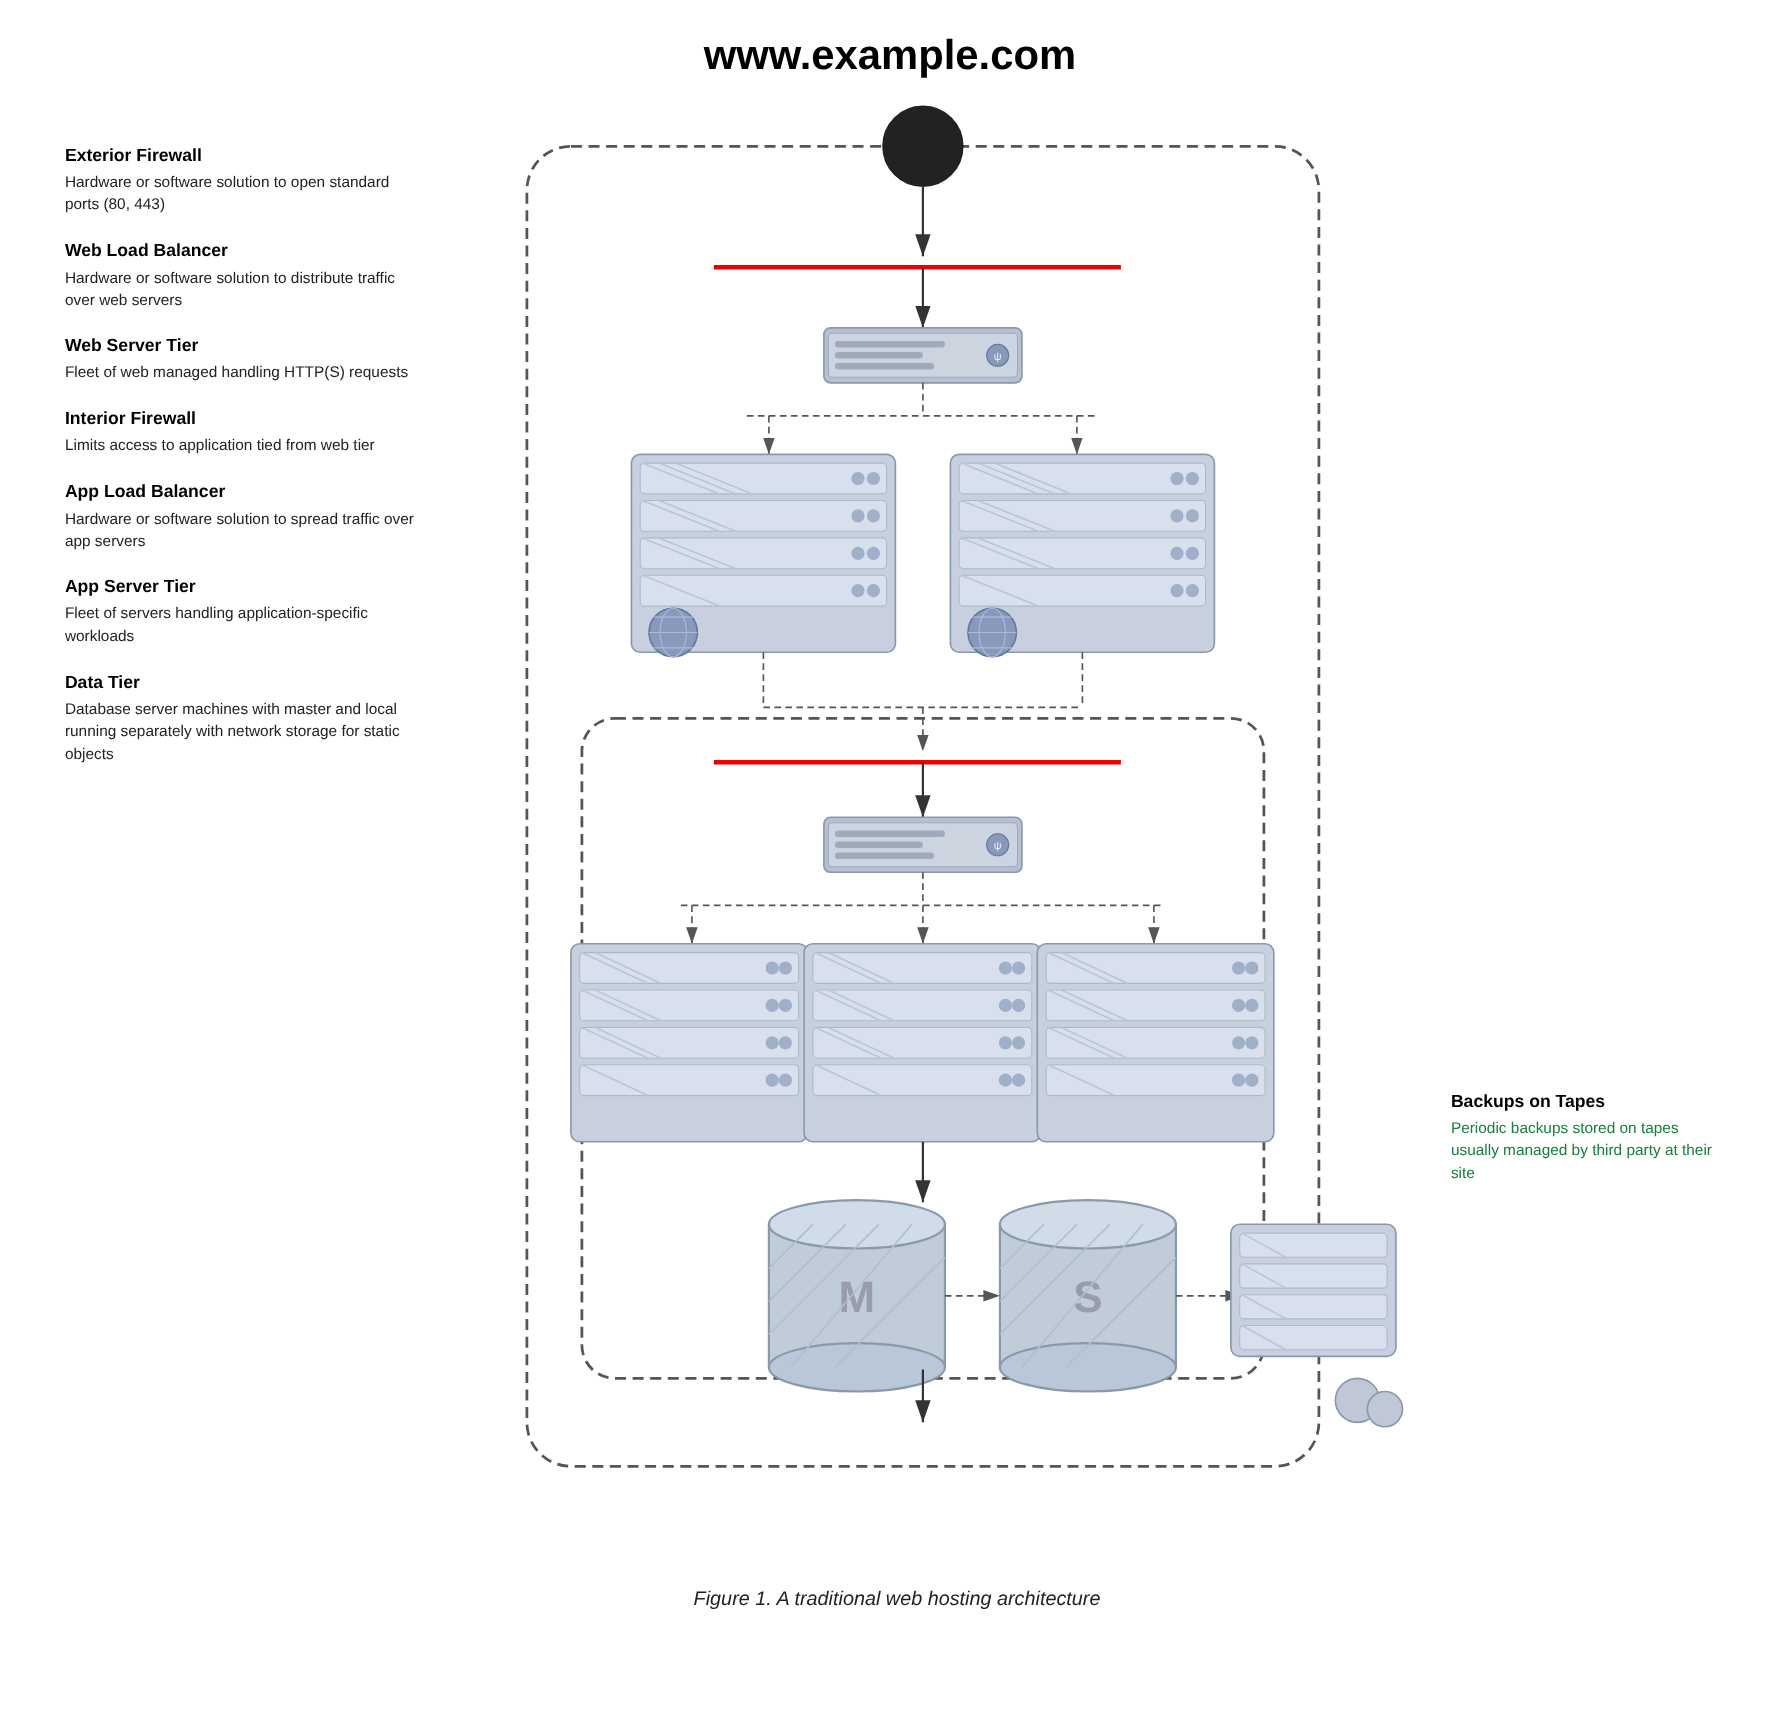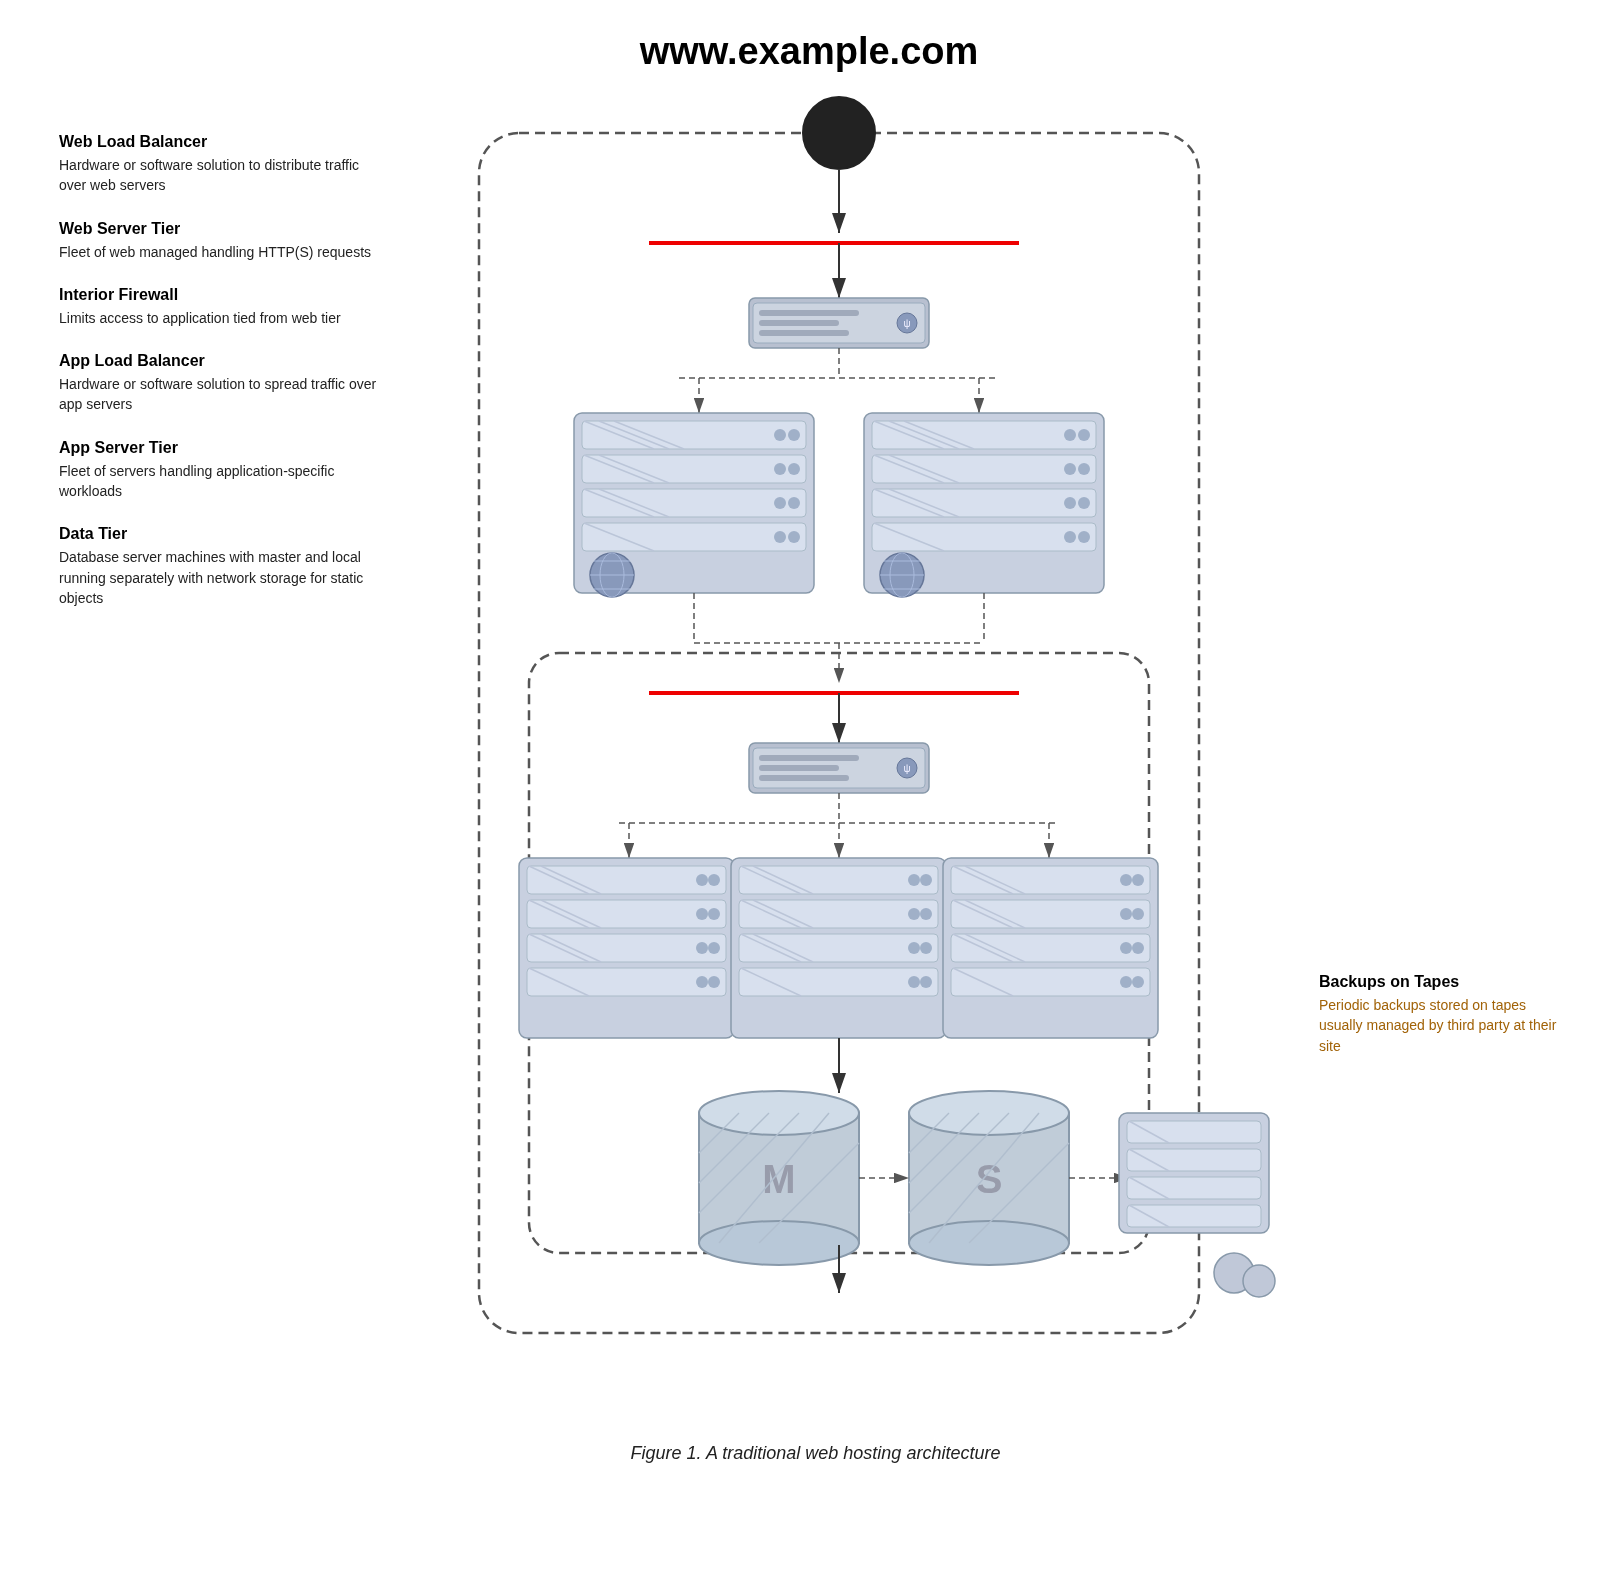--- a/index.html
+++ b/index.html
@@ -80,37 +80,42 @@
       width: 260px;
       flex-shrink: 0;
       padding-left: 20px;
       padding-top: 900px;
     }
 
     .legend-right .legend-item .legend-title {
       font-weight: bold;
       font-size: 16px;
       margin-bottom: 4px;
+      margin-top: 20px;
     }
 
     .legend-right .legend-item .legend-desc {
       font-size: 14px;
       line-height: 1.45;
-      color: #a16207;
+      color: #15803d;
     }
   </style>
 </head>
 <body>
 
 <div class="page-title">www.example.com</div>
 
 <div class="main-layout">
 
   <div class="legend">
 
+  <div class="legend-item">
+      <div class="legend-title">Exterior Firewall</div>
+      <div class="legend-desc">Hardware or software solution to open standard ports (80, 443)</div>
+    </div>
       <div class="legend-item">
       <div class="legend-title">Web Load Balancer</div>
       <div class="legend-desc">Hardware or software solution to distribute traffic over web servers</div>
     </div>
       <div class="legend-item">
       <div class="legend-title">Web Server Tier</div>
       <div class="legend-desc">Fleet of web managed handling HTTP(S) requests</div>
     </div>
       <div class="legend-item">
       <div class="legend-title">Interior Firewall</div>

